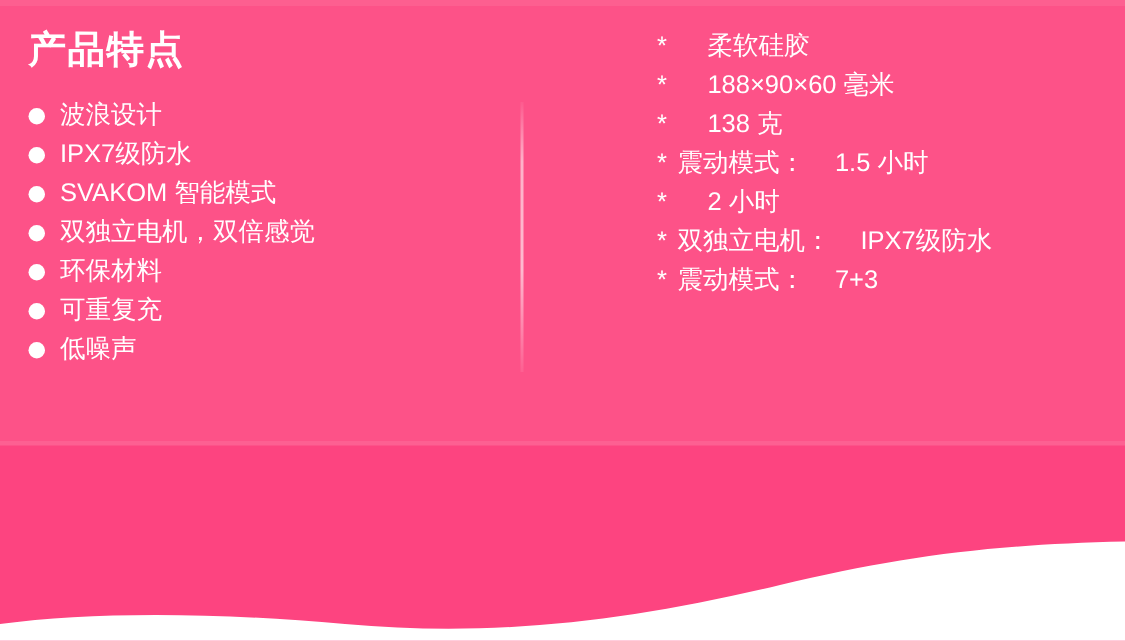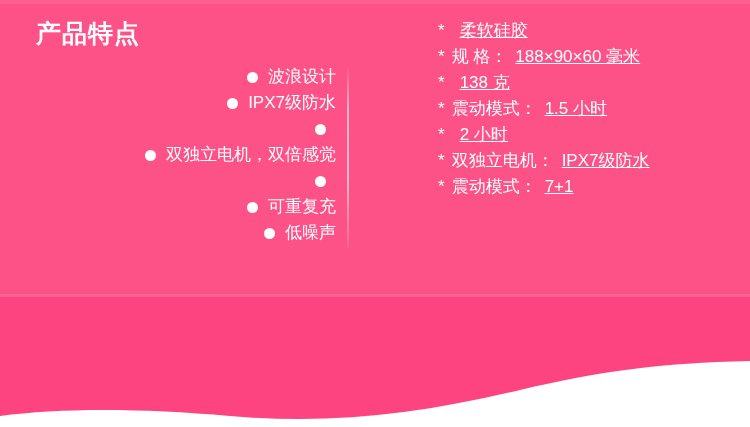--- a/index.html
+++ b/index.html
@@ -65,21 +65,21 @@
     position: absolute;
     left: 0;
     top: 0;
     width: 750px;
     height: 296px;
   }
   .col {
     position: absolute;
     top: 18px;
   }
-  .col-left  { left: 36px; width: 300px; }
+  .col-left  { left: 19px; width: 300px; }
   .col-right { left: 438px; width: 300px; }
 
   .divider {
     position: absolute;
     left: 347px;
     top: 68px;
     width: 2px;
     height: 180px;
     background: linear-gradient(to bottom,
                 rgba(255,255,255,0.05) 0%,
@@ -105,21 +105,20 @@
     padding: 0;
   }
   .feature-item {
     display: flex;
     align-items: center;
     color: #ffffff;
     font-size: 17px;
     line-height: 26px;
     height: 26px;
     white-space: nowrap;
-    justify-content: flex-end;
   }
   .bullet-icon {
     display: inline-block;
     width: 11px;
     height: 11px;
     border-radius: 50%;
     background: #ffffff;
     margin-right: 10px;
     flex: 0 0 auto;
   }
@@ -140,21 +139,21 @@
     white-space: nowrap;
   }
   .star-icon {
     display: inline-block;
     margin-right: 7px;
     flex: 0 0 auto;
     font-size: 17px;
     line-height: 26px;
   }
   .spec-label { }
-  .spec-value { margin-left: 8px; text-decoration: underline; }
+  .spec-value { margin-left: 20px; }
 </style>
 </head>
 <body>
 
 <div id="page">
 
   <div class="bg-bottom"></div>
   <div class="bg-top"></div>
   <div class="bg-top-strip"></div>
   <div class="bg-seam"></div>
@@ -175,48 +174,49 @@
         <li class="feature-item">
           <span class="bullet-icon"></span>
           <span>波浪设计</span>
         </li>
         <li class="feature-item">
           <span class="bullet-icon"></span>
           <span>IPX7级防水</span>
         </li>
         <li class="feature-item">
           <span class="bullet-icon"></span>
+          <span>SVAKOM 智能模式</span>
         </li>
         <li class="feature-item">
           <span class="bullet-icon"></span>
           <span>双独立电机，双倍感觉</span>
         </li>
         <li class="feature-item">
           <span class="bullet-icon"></span>
+          <span>环保材料</span>
         </li>
         <li class="feature-item">
           <span class="bullet-icon"></span>
           <span>可重复充</span>
         </li>
         <li class="feature-item">
           <span class="bullet-icon"></span>
           <span>低噪声</span>
         </li>
       </ul>
     </div>
 
     <div class="col col-right">
       <ul class="spec-list">
         <li class="spec-item">
           <span class="star-icon">*</span>
           <span class="spec-value">柔软硅胶</span>
         </li>
         <li class="spec-item">
           <span class="star-icon">*</span>
-          <span class="spec-label">规 格：</span>
           <span class="spec-value">188×90×60 毫米</span>
         </li>
         <li class="spec-item">
           <span class="star-icon">*</span>
           <span class="spec-value">138 克</span>
         </li>
         <li class="spec-item">
           <span class="star-icon">*</span>
           <span class="spec-label">震动模式：</span>
           <span class="spec-value">1.5 小时</span>
@@ -226,19 +226,19 @@
           <span class="spec-value">2 小时</span>
         </li>
         <li class="spec-item">
           <span class="star-icon">*</span>
           <span class="spec-label">双独立电机：</span>
           <span class="spec-value">IPX7级防水</span>
         </li>
         <li class="spec-item">
           <span class="star-icon">*</span>
           <span class="spec-label">震动模式：</span>
-          <span class="spec-value">7+1</span>
+          <span class="spec-value">7+3</span>
         </li>
       </ul>
     </div>
 
   </div>
 </div>
 
 </body></html>

